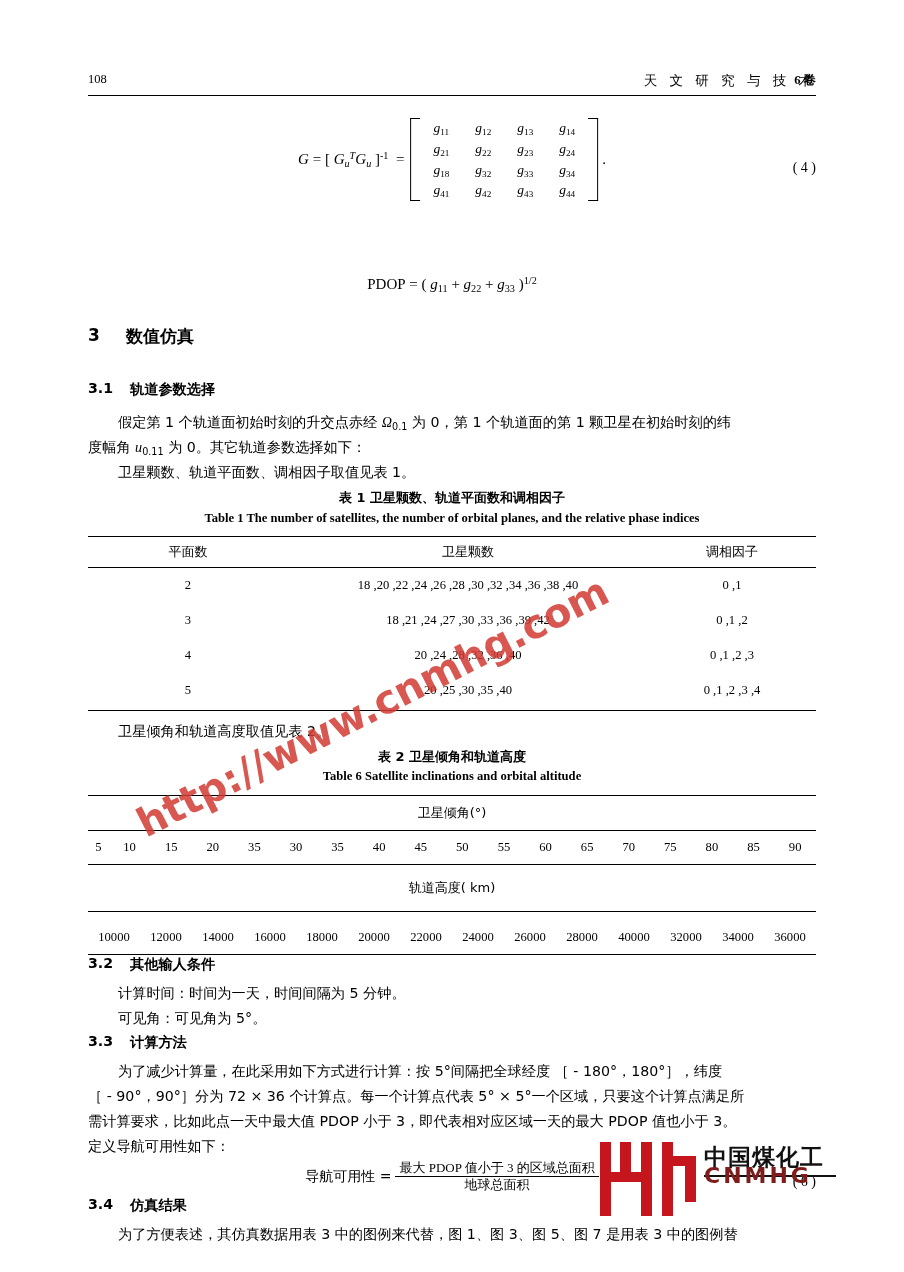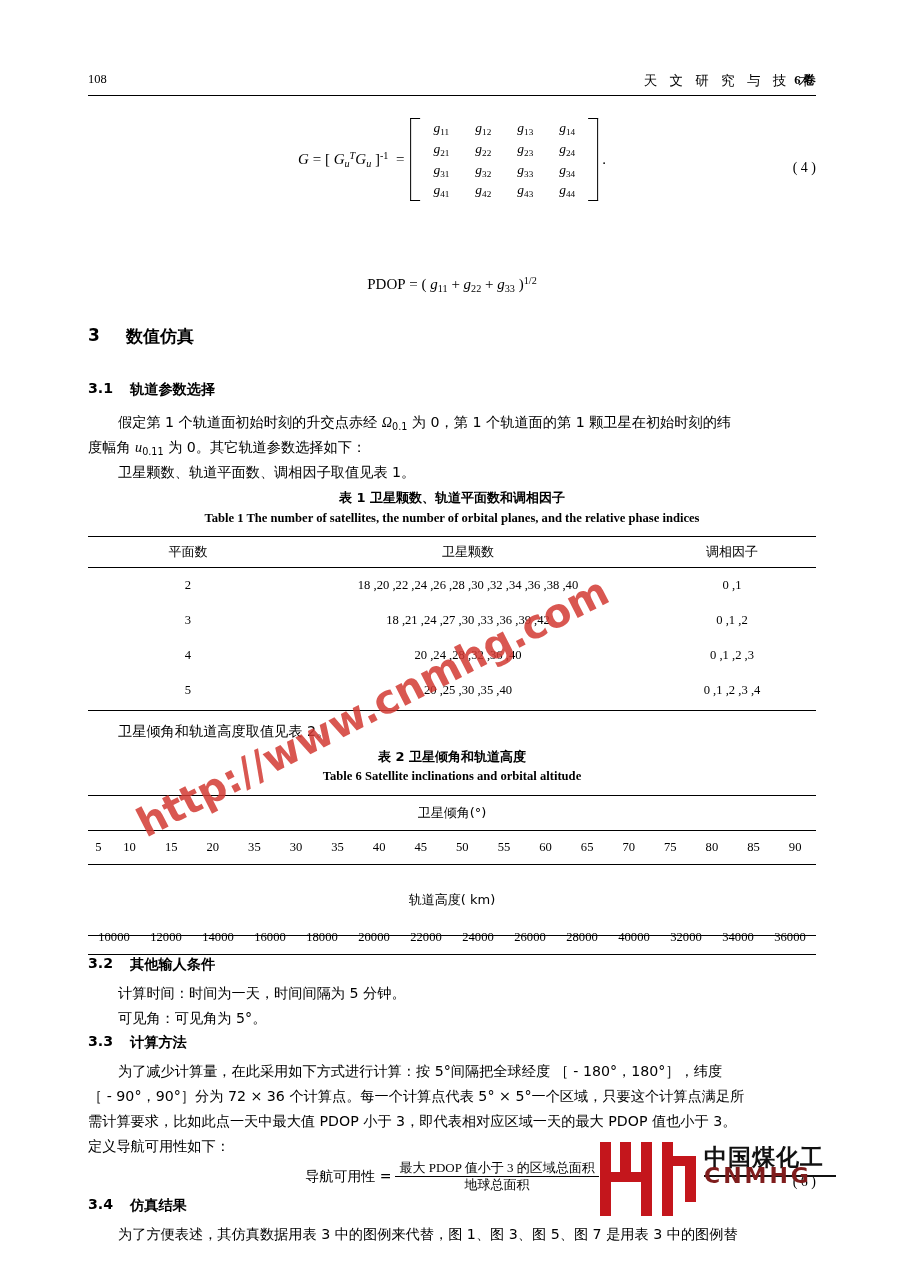--- a/index.html
+++ b/index.html
@@ -277,21 +277,21 @@
                 <td><i class="mi">g</i><sub class="sb">13</sub></td>
                 <td><i class="mi">g</i><sub class="sb">14</sub></td>
           </tr>
           <tr>
             <td><i class="mi">g</i><sub class="sb">21</sub></td>
                 <td><i class="mi">g</i><sub class="sb">22</sub></td>
                 <td><i class="mi">g</i><sub class="sb">23</sub></td>
                 <td><i class="mi">g</i><sub class="sb">24</sub></td>
           </tr>
           <tr>
-            <td><i class="mi">g</i><sub class="sb">31</sub></td>
+            <td><i class="mi">g</i><sub class="sb">18</sub></td>
                 <td><i class="mi">g</i><sub class="sb">32</sub></td>
                 <td><i class="mi">g</i><sub class="sb">33</sub></td>
                 <td><i class="mi">g</i><sub class="sb">34</sub></td>
           </tr>
           <tr>
             <td><i class="mi">g</i><sub class="sb">41</sub></td>
                 <td><i class="mi">g</i><sub class="sb">42</sub></td>
                 <td><i class="mi">g</i><sub class="sb">43</sub></td>
                 <td><i class="mi">g</i><sub class="sb">44</sub></td>
           </tr>
@@ -382,21 +382,21 @@
         <td class="rule-bot">55</td>
         <td class="rule-bot">60</td>
         <td class="rule-bot">65</td>
         <td class="rule-bot">70</td>
         <td class="rule-bot">75</td>
         <td class="rule-bot">80</td>
         <td class="rule-bot">85</td>
         <td class="rule-bot">90</td>
       </tr>
       <tr>
-        <th class="rule-bot" colspan="18" style="padding:26px 0;">轨道高度( km)</th>
+        <th class="rule-bot" colspan="18" style="padding:14px 0;">轨道高度( km)</th>
       </tr>
     </tbody>
   </table>
 
   <table class="data" style="top:921px;">
     <tbody>
       <tr>
         <td class="rule-bot" style="padding:9px 0;">10000</td>
         <td class="rule-bot">12000</td>
         <td class="rule-bot">14000</td>

